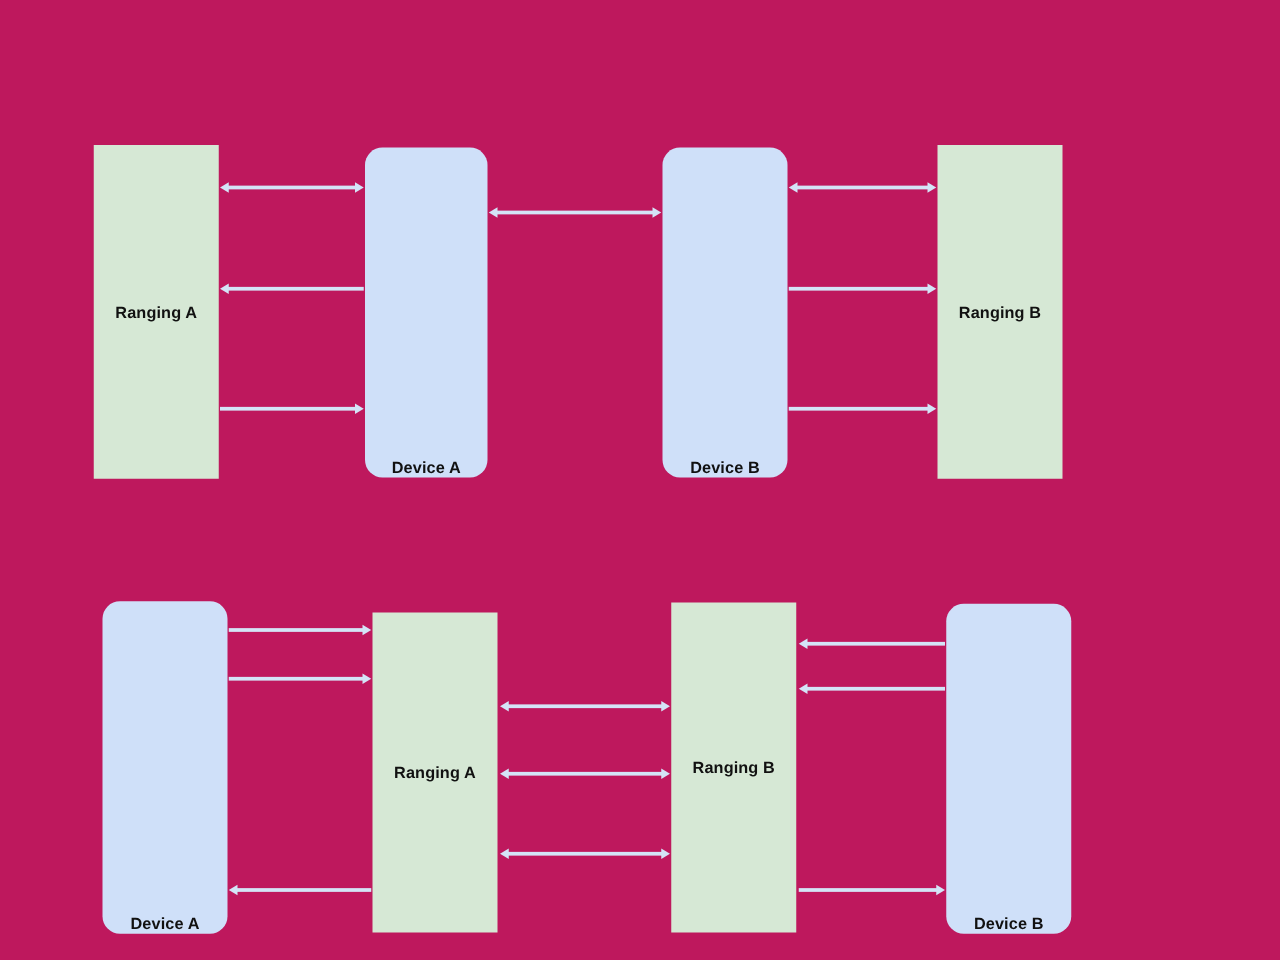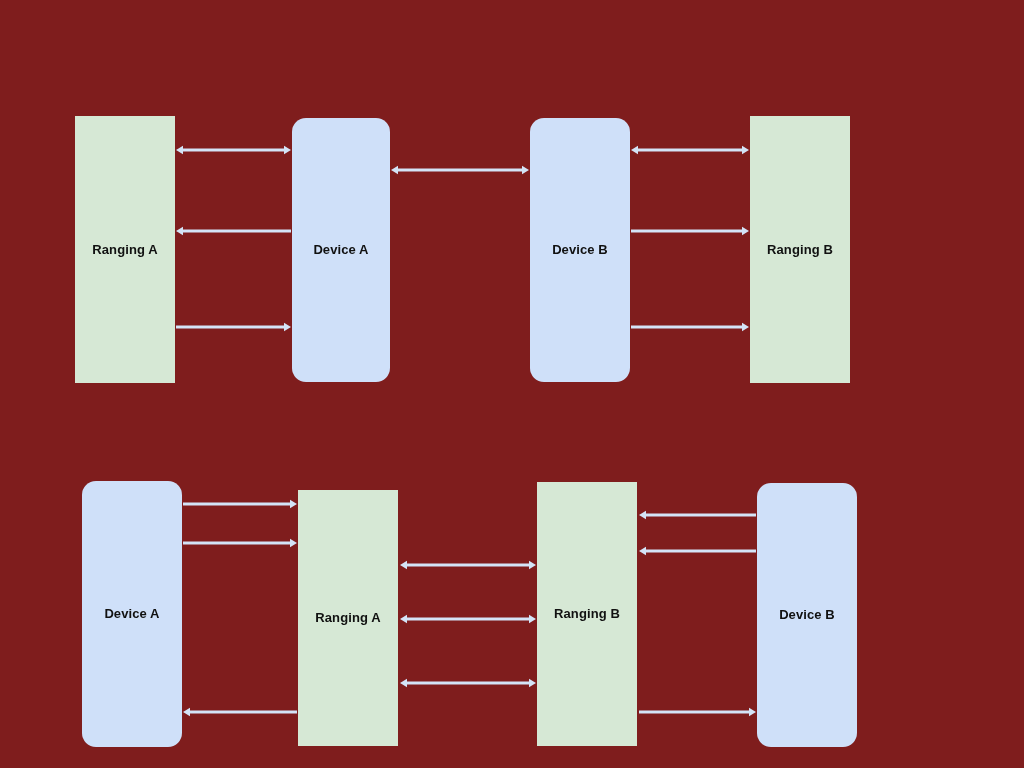--- a/index.html
+++ b/index.html
@@ -11,21 +11,21 @@
   body {
     width: 1024px;
     height: 768px;
     overflow: hidden;
     font-family: "Liberation Sans", "DejaVu Sans", sans-serif;
   }
   #canvas {
     position: relative;
     width: 1024px;
     height: 768px;
-    background: #7f1d1d;
+    background: #be185d;
   }
   .node {
     position: absolute;
     box-sizing: border-box;
     display: flex;
     align-items: center;
     justify-content: center;
     text-align: center;
   }
   .node .node-label {
@@ -36,20 +36,21 @@
     line-height: 1.2;
     font-family: "Liberation Sans", "DejaVu Sans", sans-serif;
   }
   .node.green {
     background: #d6e8d5;
     border-radius: 0;
   }
   .node.blue {
     background: #cfe0f9;
     border-radius: 14px;
+    align-items: flex-end;
   }
   .edge {
     position: absolute;
     height: 14px;
     pointer-events: none;
   }
   .edge svg {
     display: block;
     overflow: visible;
   }

